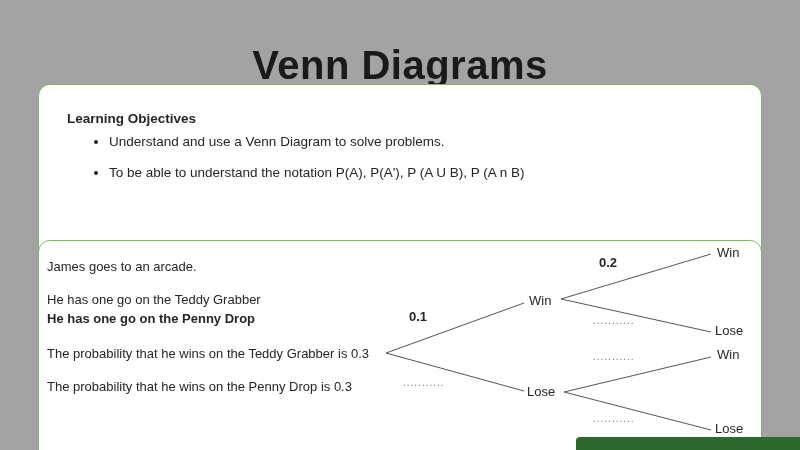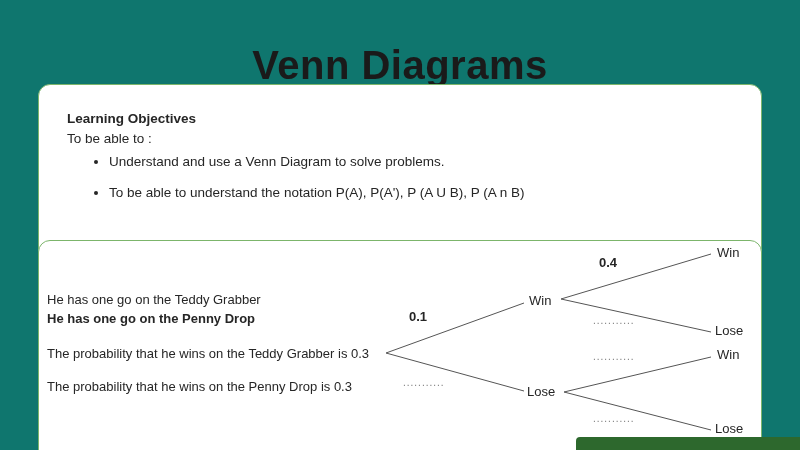--- a/index.html
+++ b/index.html
@@ -1,20 +1,20 @@
 <!DOCTYPE html>
 <html><head>
 <meta charset="utf-8">
 <style>
   html, body { margin: 0; padding: 0; background: #ffffff; }
   .slide {
     position: relative;
     width: 800px;
     height: 450px;
-    background: #0f766e;
+    background: #a3a3a3;
     overflow: hidden;
     font-family: "Liberation Sans", sans-serif;
     color: #262626;
   }
   
   .title-wrap { position: absolute; top: 16px; left: 0; width: 100%; text-align: center; }
   .title {
     display: inline-block;
     font-size: 40px;
     font-weight: bold;
@@ -84,50 +84,50 @@
 
 <div class="slide">
 
   <div class="title-wrap">
     <h1 class="title">Venn Diagrams</h1>
   </div>
 
   <div class="gbox box-objectives">
     <div class="obj-inner">
       <p class="obj-heading">Learning Objectives</p>
-      <p class="obj-sub">To be able to :</p>
       <ul class="obj-list">
         <li>Understand and use a Venn Diagram to solve problems.</li>
         <li>To be able to understand the notation P(A), P(A'), P (A U B), P (A n B)</li>
       </ul>
     </div>
   </div>
 
   <div class="gbox box-problem">
+    <div class="pline l1">James goes to an arcade.</div>
     <div class="pline l2">He has one go on the Teddy Grabber</div>
     <div class="pline l3">He has one go on the Penny Drop</div>
     <div class="pline l4">The probability that he wins on the Teddy Grabber is 0.3</div>
     <div class="pline l5">The probability that he wins on the Penny Drop is 0.3</div>
 
     <div class="tree">
       <svg width="380" height="220" viewBox="0 0 380 220">
         <line x1="5" y1="112" x2="143" y2="62" stroke="#555555" stroke-width="1"></line>
         <line x1="5" y1="112" x2="143" y2="150" stroke="#555555" stroke-width="1"></line>
         <line x1="180" y1="58" x2="330" y2="13" stroke="#555555" stroke-width="1"></line>
         <line x1="180" y1="58" x2="330" y2="91" stroke="#555555" stroke-width="1"></line>
         <line x1="183" y1="151" x2="330" y2="116" stroke="#555555" stroke-width="1"></line>
         <line x1="183" y1="151" x2="330" y2="189" stroke="#555555" stroke-width="1"></line>
       </svg>
 
       <span class="tprob  p-l1-win">0.1</span>
       <span class="tdots  d-l1-lose">...........</span>
       <span class="tlabel n-l1-win">Win</span>
       <span class="tlabel n-l1-lose">Lose</span>
 
-      <span class="tprob  p-l2-ww">0.4</span>
+      <span class="tprob  p-l2-ww">0.2</span>
       <span class="tdots  d-l2-wl">...........</span>
       <span class="tdots  d-l2-lw">...........</span>
       <span class="tdots  d-l2-ll">...........</span>
 
       <span class="tlabel n-l2-ww">Win</span>
       <span class="tlabel n-l2-wl">Lose</span>
       <span class="tlabel n-l2-lw">Win</span>
       <span class="tlabel n-l2-ll">Lose</span>
     </div>
   </div>

